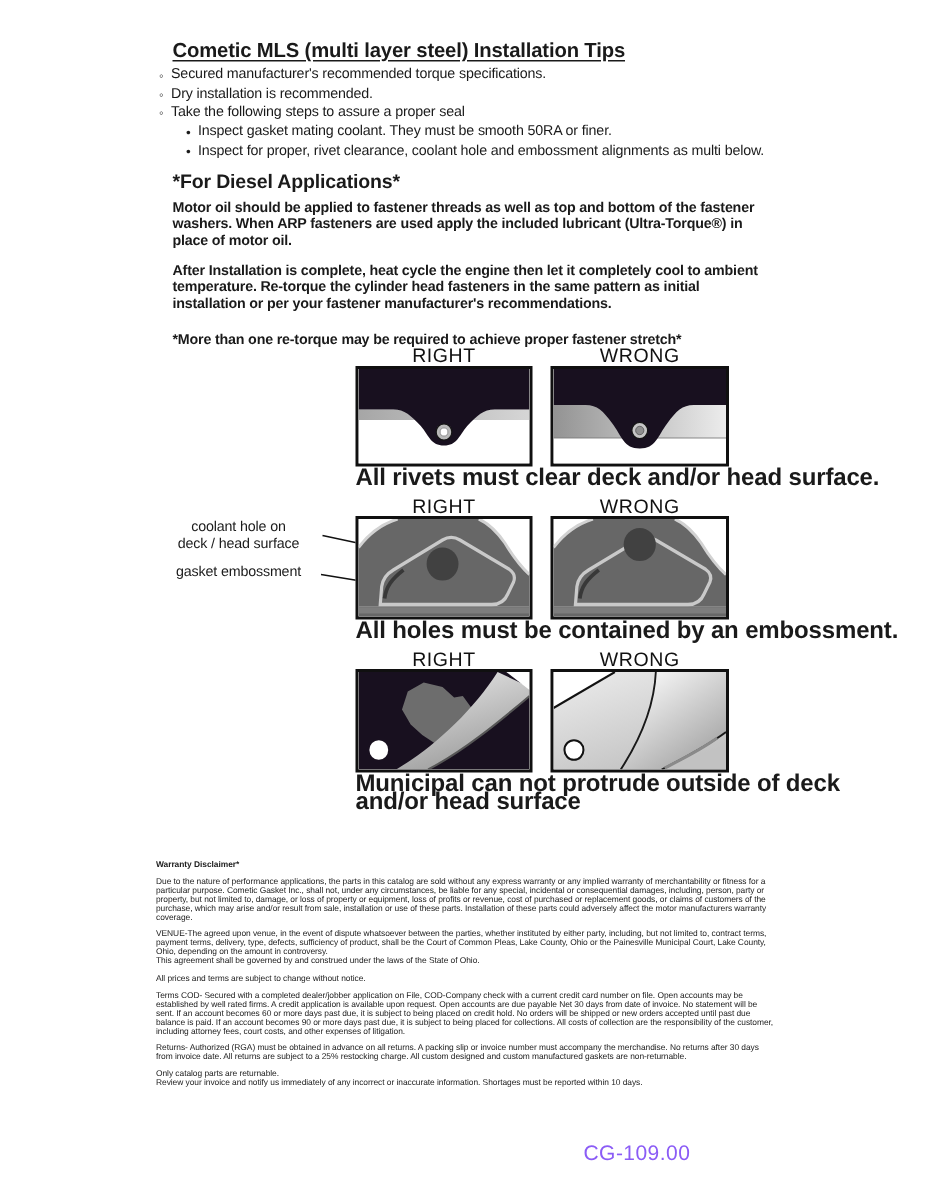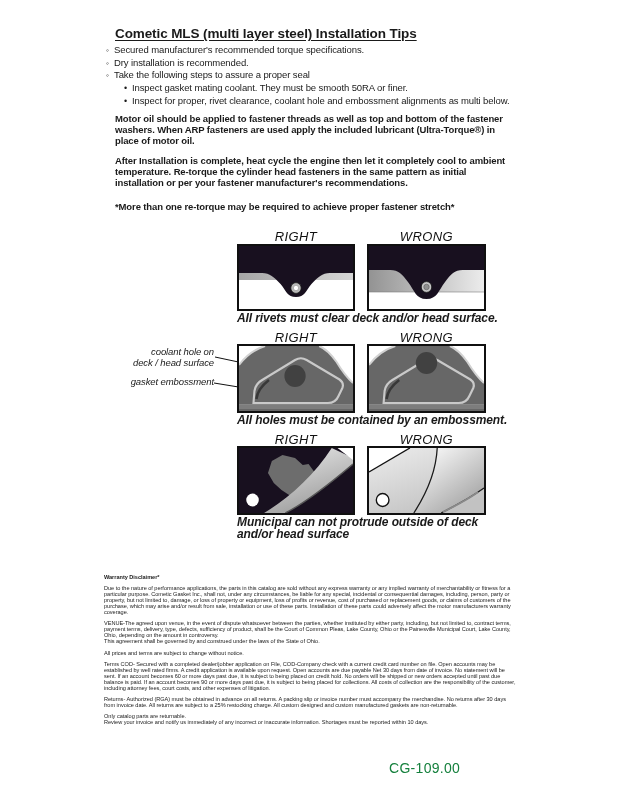--- a/index.html
+++ b/index.html
@@ -20,35 +20,35 @@
   .bullet-row.sub{margin-left:18px;}
   .bullet-row.sub .glyph{font-size:9px;}
 
   
   .diesel{left:115px;top:113px;width:402px;}
   .diesel h2{margin:0 0 5px 0;font-size:13px;font-weight:700;letter-spacing:-0.1px;}
   .diesel p{margin:0 0 9px 0;font-size:9.5px;line-height:11px;letter-spacing:-0.12px;font-weight:bold;}
   .diesel .note{margin-top:13px;margin-bottom:15px;}
 
   
-  .diagrams{left:0;top:228px;width:576px;height:322px;font-style:italic;}
+  .diagrams{left:0;top:228px;width:576px;height:322px;}
   .dg-header{font-size:13px;font-weight:400;letter-spacing:0.4px;text-align:center;color:#111;}
   .dg-box{box-sizing:border-box;border:2px solid #101010;background:#fff;overflow:hidden;}
   .dg-box svg{display:block;width:100%;height:100%;}
-  .dg-caption{font-size:12px;font-weight:700;letter-spacing:-0.1px;white-space:nowrap;line-height:11.5px;}
-  .dg-label{font-size:9.5px;letter-spacing:-0.1px;text-align:right;width:110px;line-height:10.5px;white-space:nowrap;}
+  .dg-caption{font-size:16px;font-weight:700;letter-spacing:-0.1px;white-space:nowrap;line-height:11.5px;}
+  .dg-label{font-size:9.5px;letter-spacing:-0.1px;text-align:center;width:110px;line-height:10.5px;white-space:nowrap;}
   .leader-svg{left:0;top:0;width:618px;height:322px;pointer-events:none;}
 
   
   .legal{left:104px;top:575px;width:413px;font-size:5.6px;line-height:5.9px;letter-spacing:-0.03px;color:#222;}
   .legal p{margin:0 0 5.5px 0;}
   .legal p.tight{margin-bottom:0;}
   .legal .lh{font-weight:700;}
 
-  .pagenum{left:389px;top:760px;font-size:14px;letter-spacing:0.3px;color:#15803d;}
+  .pagenum{left:389px;top:760px;font-size:14px;letter-spacing:0.3px;color:#8b5cf6;}
 </style>
 </head>
 <body>
 
 <div class="abs title">Cometic MLS (multi layer steel) Installation Tips</div>
 
 <div class="abs bullets">
   <div class="bullet-row">
     <span class="glyph">◦</span>
     <span>Secured manufacturer's recommended torque specifications.</span>
@@ -65,20 +65,21 @@
     <span class="glyph">•</span>
     <span>Inspect gasket mating coolant.  They must be smooth 50RA or finer.</span>
   </div>
   <div class="bullet-row sub">
     <span class="glyph">•</span>
     <span>Inspect for proper, rivet clearance, coolant hole and embossment alignments as multi below.</span>
   </div>
 </div>
 
 <div class="abs diesel">
+  <h2>*For Diesel Applications*</h2>
   <p>Motor oil should be applied to fastener threads as well as top and bottom of the fastener washers. When ARP fasteners are used apply the included lubricant (Ultra-Torque®) in place of motor oil.</p>
   <p>After Installation is complete, heat cycle the engine then let it completely cool to ambient temperature. Re-torque the cylinder head fasteners in the same pattern as initial installation or per your fastener manufacturer's recommendations.</p>
   <p class="note">*More than one re-torque may be required to achieve proper fastener stretch*</p>
 </div>
 
 <div class="abs diagrams">
   <svg class="abs leader-svg" viewBox="0 0 618 322">
     <line x1="215" y1="129" x2="290" y2="145" stroke="#111" stroke-width="1"></line>
     <line x1="214" y1="155" x2="263" y2="163" stroke="#111" stroke-width="1"></line>
   </svg>

